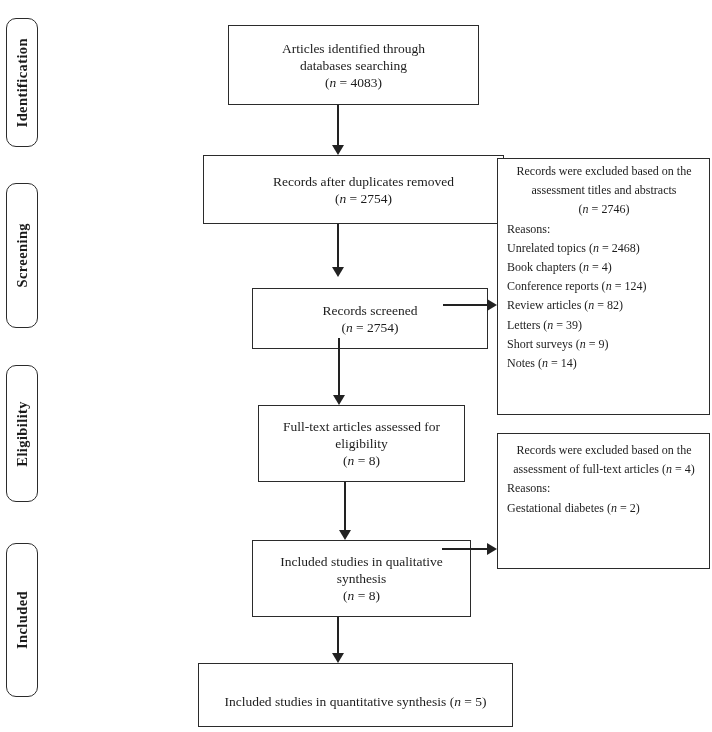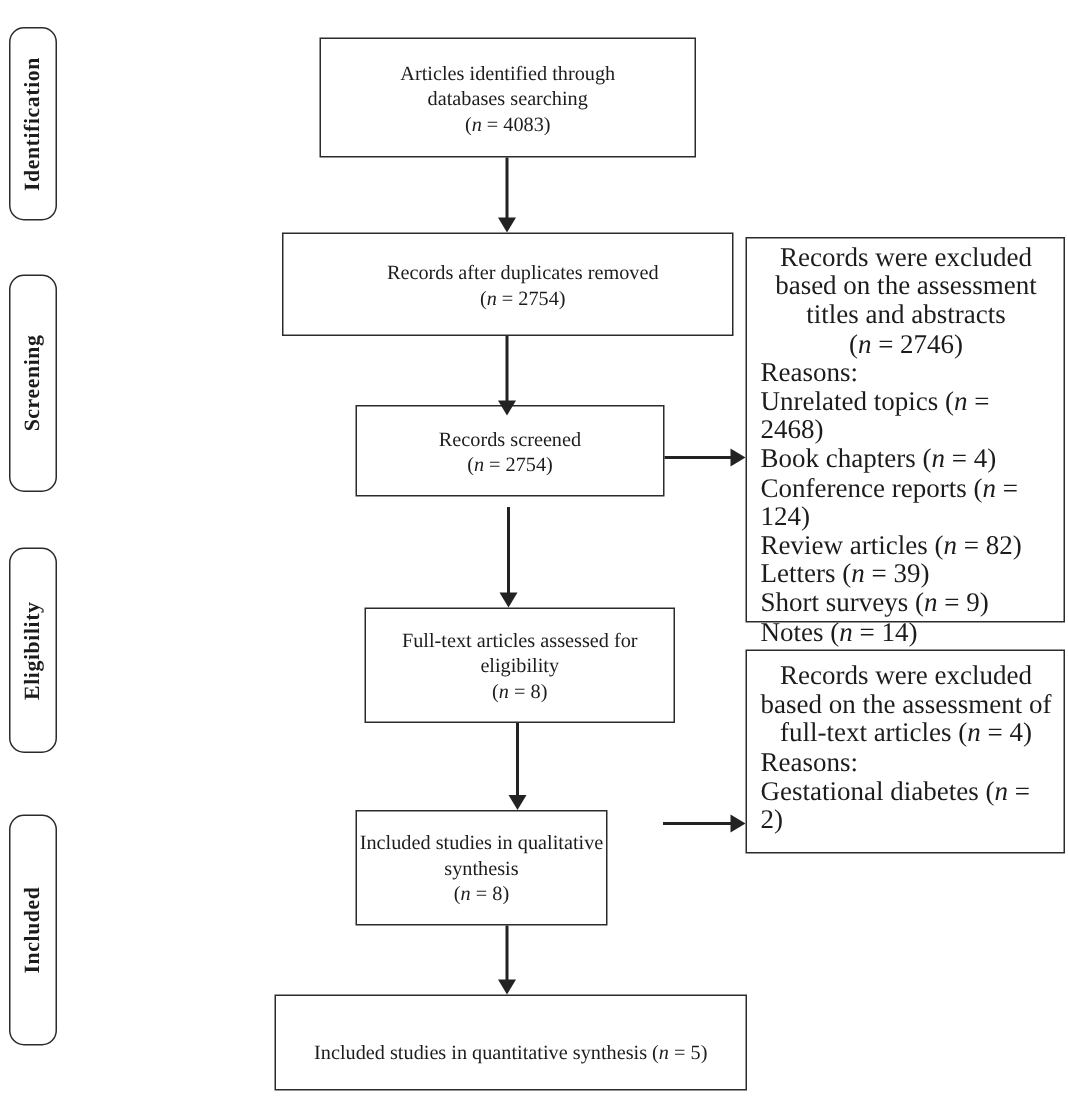--- a/index.html
+++ b/index.html
@@ -44,39 +44,40 @@
     border: 1.5px solid #2b2b2b;
     background: #ffffff;
     box-sizing: border-box;
     display: flex;
     flex-direction: column;
     align-items: center;
     justify-content: center;
     text-align: center;
     font-size: 13.5px;
     line-height: 17px;
+    margin-left: 15px;
   }
   #box-identified   { left: 213px; top: 25px;  width: 251px; height: 80px; }
   #box-identified .wrap { max-width: 182px; }
   #box-dedup        { left: 188px; top: 155px; width: 301px; height: 69px; padding-left: 20px; }
-  #box-screened     { left: 237px; top: 270px; width: 206px; height: 61px; }
+  #box-screened     { left: 237px; top: 288px; width: 236px; height: 61px; }
   #box-fulltext     { left: 243px; top: 405px; width: 207px; height: 77px; }
   #box-fulltext .wrap { max-width: 186px; }
-  #box-qualitative  { left: 237px; top: 540px; width: 168px; height: 77px; }
+  #box-qualitative  { left: 237px; top: 540px; width: 219px; height: 77px; }
   #box-qualitative .wrap { max-width: 186px; }
   #box-quantitative { left: 183px; top: 663px; width: 315px; height: 64px;
                       justify-content: center; padding-top: 13px; }
 
   
   .rbox {
     position: absolute;
     border: 1.5px solid #2b2b2b;
     background: #ffffff;
     box-sizing: border-box;
-    font-size: 18px;
+    font-size: 12px;
     line-height: 19.2px;
     padding: 3px 8px 3px 9px;
   }
   #excl-titles   { left: 497px; top: 158px; width: 213px; height: 257px; }
   #excl-fulltext { left: 497px; top: 433px; width: 213px; height: 136px; padding-top: 7px; }
   .rbox .rhead { text-align: center; }
   .rbox .rn    { text-align: center; }
   .rbox .rlabel { text-align: left; }
   .rbox .rlist { text-align: left; }
 

